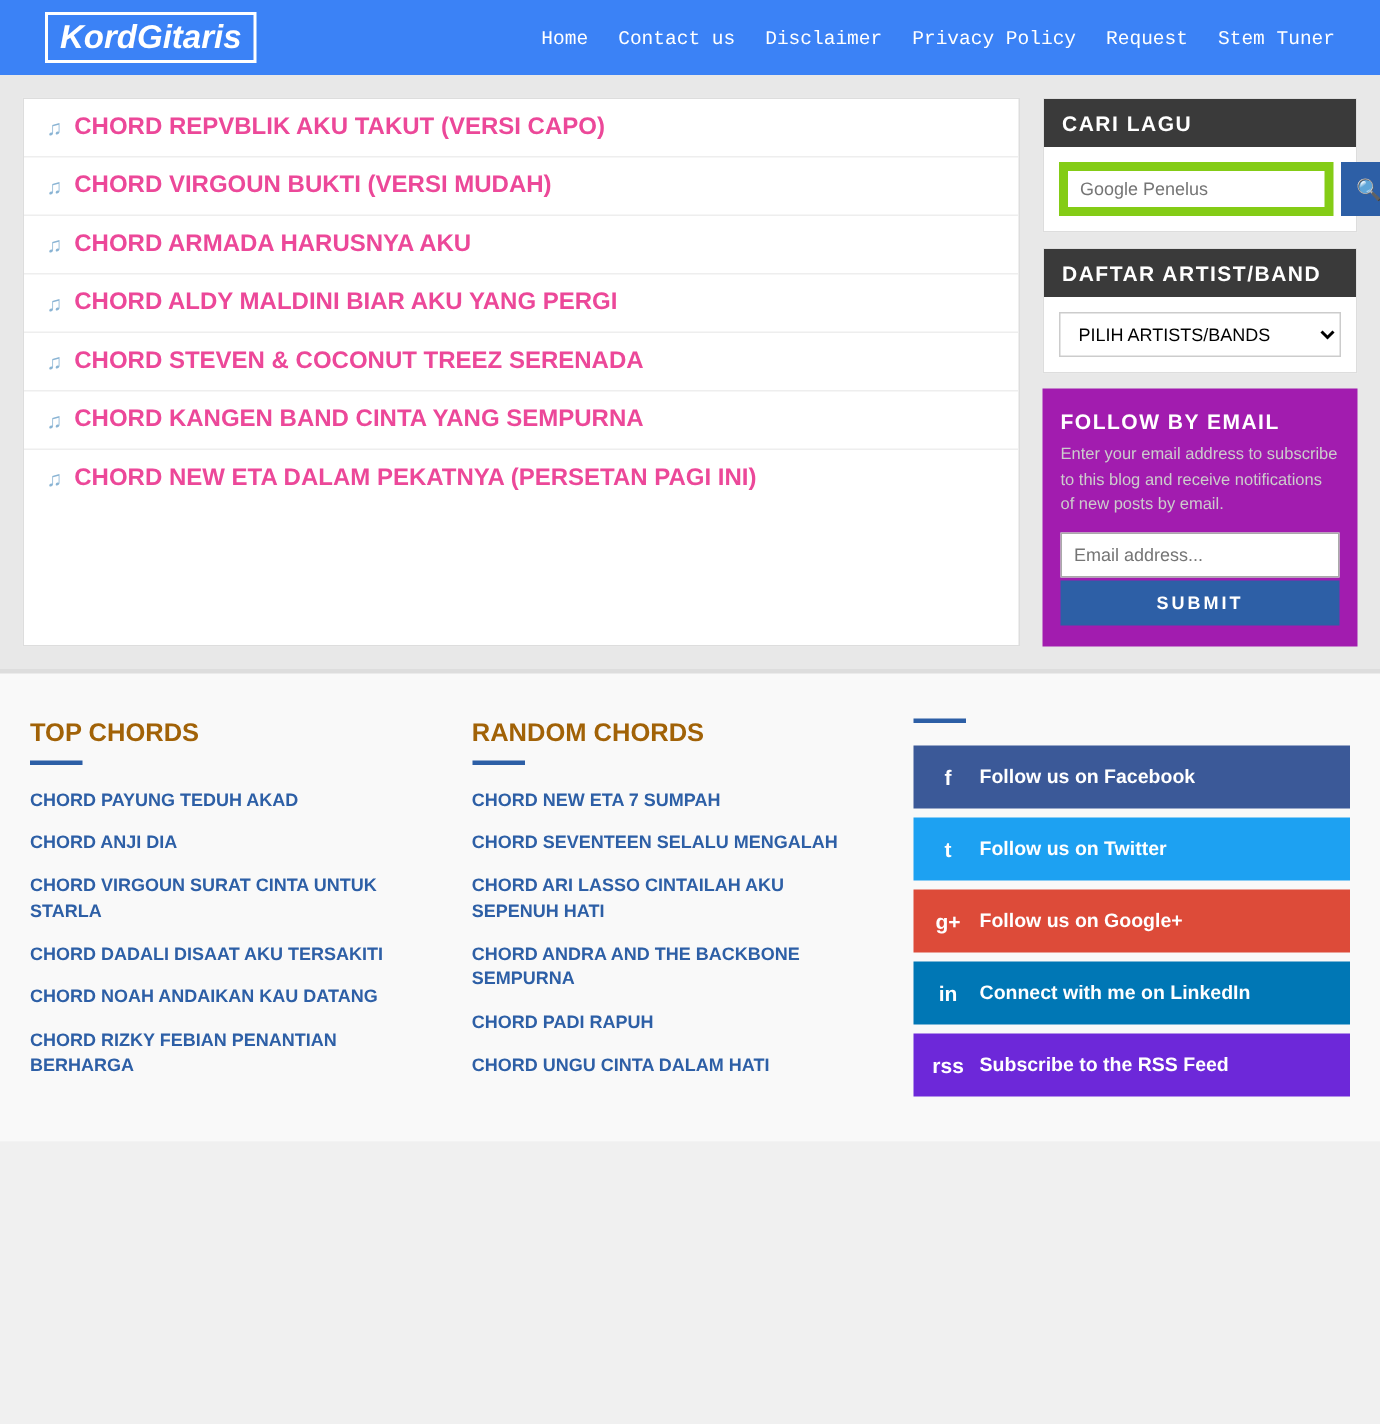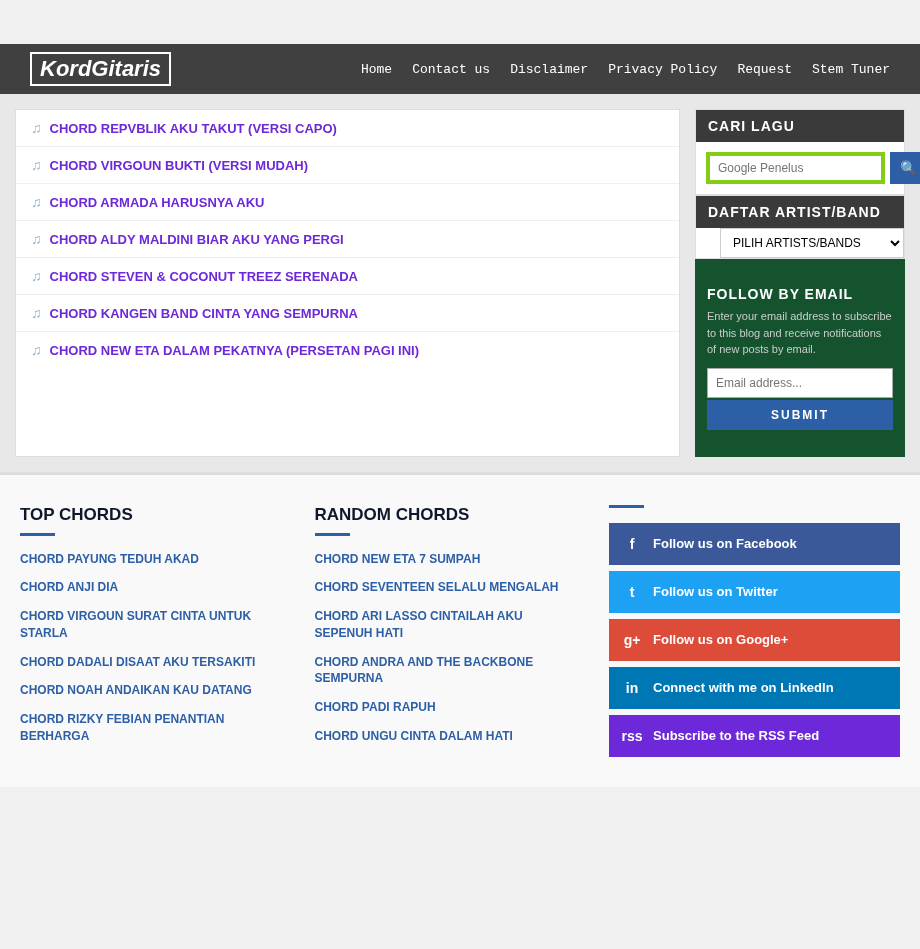--- a/index.html
+++ b/index.html
@@ -1,26 +1,25 @@
 <!DOCTYPE html>
 <html><head>
   <meta charset="utf-8">
   <style>
     * { margin: 0; padding: 0; box-sizing: border-box; }
     body { font-family: Arial, sans-serif; font-size: 13px; background: #f0f0f0; color: #333; }
 
     
     .header {
-      background: #404040;
+      background: #3b82f6;
       padding: 0 30px;
       display: flex;
       align-items: center;
       justify-content: space-between;
       height: 50px;
-      margin-top: 44px;
     }
     .logo {
       color: white;
       font-size: 22px;
       font-weight: bold;
       font-style: italic;
       border: 2px solid white;
       padding: 2px 8px;
     }
     nav { display: flex; gap: 20px; font-family: Liberation Mono, monospace; }
@@ -55,30 +54,31 @@
       align-items: center;
       gap: 8px;
     }
     .chord-list li:last-child { border-bottom: none; }
     .music-icon {
       color: #8ab4d4;
       font-size: 14px;
     }
     .chord-list a {
       text-decoration: none;
-      color: #6d28d9;
-      font-size: 13px;
+      color: #ec4899;
+      font-size: 16px;
       font-weight: bold;
     }
 
     
     .sidebar {
       width: 210px;
       display: flex;
       flex-direction: column;
+      gap: 10px;
     }
 
     .sidebar-section {
       background: white;
       border: 1px solid #ddd;
     }
 
     .sidebar-title {
       background: #3a3a3a;
       color: white;
@@ -88,49 +88,49 @@
       letter-spacing: 1px;
     }
 
     .search-box {
       padding: 10px;
       display: flex;
       gap: 5px;
     }
     .search-input {
       flex: 1;
-      border: 4px solid #84cc16;
+      border: 6px solid #84cc16;
       padding: 5px 8px;
       font-size: 12px;
       color: #000000;
     }
     .search-btn {
       background: #2d5fa6;
       border: none;
       color: white;
       padding: 5px 10px;
       cursor: pointer;
       font-size: 14px;
     }
 
     .artist-select-wrapper {
-      margin-left: 24px;
+      padding: 10px;
     }
     .artist-select {
       width: 100%;
       padding: 6px 8px;
       border: 1px solid #ccc;
       font-size: 12px;
       background: white;
       cursor: pointer;
     }
 
     .follow-section {
-      background: #14532d;
-      padding: 27px 12px;
+      background: #a21caf;
+      padding: 14px 12px;
     }
     .follow-title {
       color: white;
       font-size: 14px;
       font-weight: bold;
       letter-spacing: 1px;
       margin-bottom: 6px;
     }
     .follow-desc {
       color: #ccc;
@@ -170,21 +170,21 @@
     .footer-grid {
       display: flex;
       gap: 30px;
     }
 
     .footer-col { flex: 1; }
 
     .footer-col-title {
       font-size: 17px;
       font-weight: bold;
-      color: #0f172a;
+      color: #a16207;
       margin-bottom: 8px;
       text-transform: uppercase;
     }
 
     .footer-divider {
       width: 35px;
       height: 3px;
       background: #2d5fa6;
       margin-bottom: 15px;
     }

